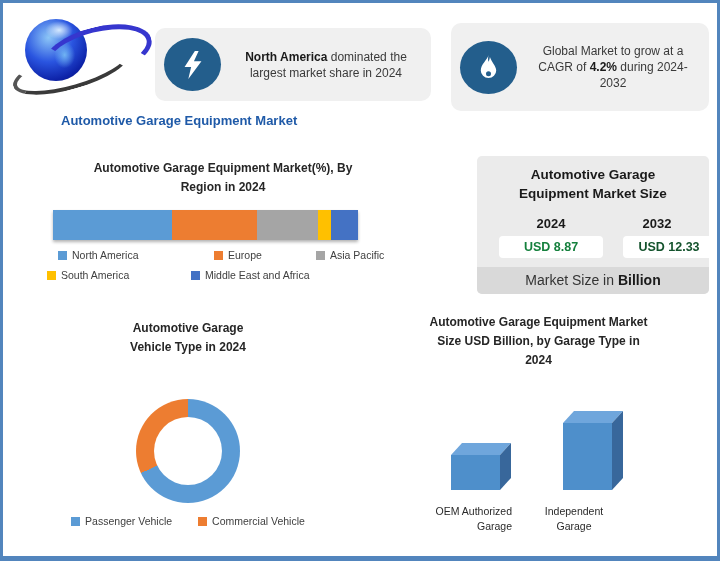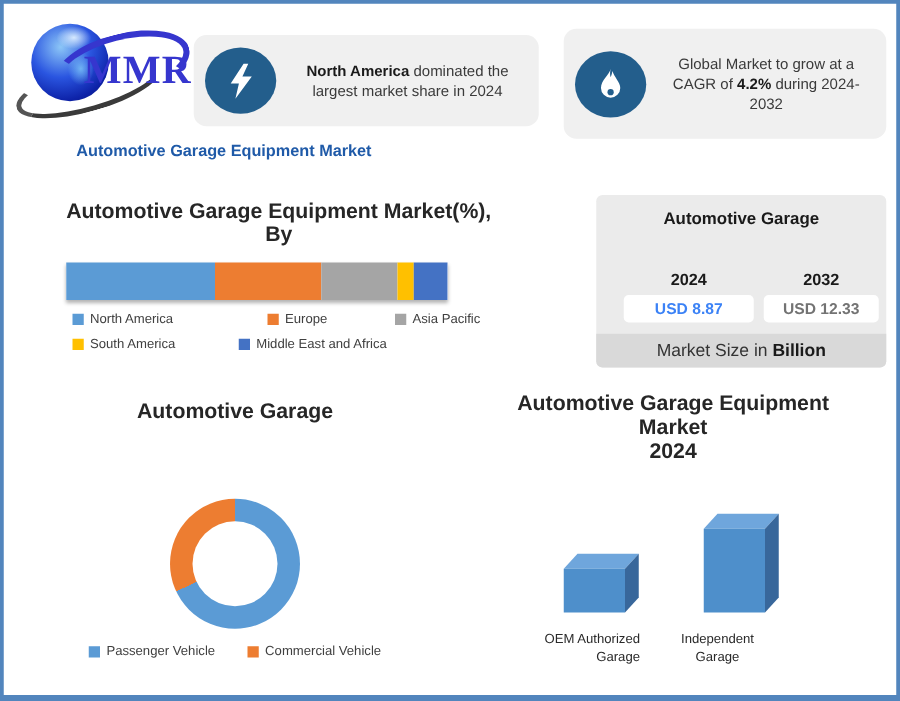--- a/index.html
+++ b/index.html
@@ -25,21 +25,21 @@
   
   .callout{border-radius:10px;display:flex;align-items:center;}
   .callout-1{left:152px;top:25px;width:276px;height:73px;}
   .callout-2{left:448px;top:20px;width:258px;height:88px;justify-content:space-between;}
   .icon-ellipse{width:57px;height:53px;border-radius:50%;flex:none;margin-left:9px;
     display:flex;align-items:center;justify-content:center;}
   .callout-text{flex:1;text-align:center;font-size:12px;line-height:16px;color:#3a3a3a;padding:0 8px;}
   .callout-text b{color:#1a1a1a;}
   
   .page-title{left:58px;top:110px;font-size:13px;font-weight:bold;}
-  .chart-title{font-weight:bold;font-size:17px;line-height:19px;color:#262626;text-align:center;}
+  .chart-title{font-weight:bold;font-size:12px;line-height:19px;color:#262626;text-align:center;}
   .region-title{left:40px;top:156px;width:360px;}
   .donut-title{left:65px;top:316px;width:240px;}
   .b3-title{left:388px;top:310px;width:295px;}
   
   .stacked-bar{left:50px;top:207px;width:305px;height:30px;display:flex;
     box-shadow:0 2px 3px rgba(0,0,0,.3);}
   .stacked-bar div{height:100%;}
   .legend-item{position:absolute;display:flex;align-items:center;font-size:10.5px;color:#404040;white-space:nowrap;}
   .legend-marker{width:9px;height:9px;margin-right:5px;flex:none;}
   
@@ -62,21 +62,20 @@
   .b3-label-1{left:413px;text-align:right;}
   .b3-label-2{left:523px;}
 </style>
 </head>
 <body style="border-color: rgb(82, 133, 189);">
 
 <div class="abs logo">
   <div class="globe"></div>
   <div class="swoosh-dark"></div>
   <div class="swoosh-blue"></div>
-  <div class="logo-text" style="color: rgb(54, 54, 206);">MMR</div>
 </div>
 
 <div class="abs callout callout-1" style="background: rgb(240, 240, 240);">
   <div class="icon-ellipse" style="background: rgb(35, 94, 140);">
     <svg viewBox="0 0 24 32" width="26" height="30" aria-hidden="true">
       <path d="M14 1 L3 18 H10 L7 31 L21 12 H13 L18 1 Z" fill="#ffffff"></path>
     </svg>
   </div>
   <div class="callout-text">
     <b>North America</b><span> dominated the largest market share in 2024</span>
@@ -92,79 +91,83 @@
   </div>
   <div class="callout-text">
     <span>Global Market to grow at a CAGR of </span><b>4.2%</b><span> during 2024-2032</span>
   </div>
 </div>
 
 <div class="abs page-title" style="color: rgb(31, 90, 168);">Automotive Garage Equipment Market</div>
 
 <div class="abs chart-title region-title">
   <div>Automotive Garage Equipment Market(%), By</div>
+  <div>Region in 2024</div>
 </div>
 <div class="abs stacked-bar">
     <div style="width: 39%; background: rgb(91, 155, 213);"></div>
     <div style="width: 28%; background: rgb(237, 125, 49);"></div>
     <div style="width: 20%; background: rgb(165, 165, 165);"></div>
     <div style="width: 4%; background: rgb(255, 192, 0);"></div>
     <div style="width: 9%; background: rgb(68, 114, 196);"></div>
   </div>
 <div class="legend-item" style="left:55px;top:246px;">
   <span class="legend-marker" style="background: rgb(91, 155, 213);"></span>
   <span>North America</span>
 </div>
 <div class="legend-item" style="left:188px;top:246px;margin-left:23px;">
   <span class="legend-marker" style="background: rgb(237, 125, 49);"></span>
   <span>Europe</span>
 </div>
 <div class="legend-item" style="left:313px;top:246px;">
   <span class="legend-marker" style="background: rgb(165, 165, 165);"></span>
   <span>Asia Pacific</span>
 </div>
-<div class="legend-item" style="left:55px;top:266px;justify-content:space-between;">
+<div class="legend-item" style="left:44px;top:266px;justify-content:space-between;">
   <span class="legend-marker" style="background: rgb(255, 192, 0);"></span>
   <span>South America</span>
 </div>
 <div class="legend-item" style="left:188px;top:266px;">
   <span class="legend-marker" style="background: rgb(68, 114, 196);"></span>
   <span>Middle East and Africa</span>
 </div>
 
 <div class="abs ms-box" style="background: rgb(235, 235, 235);">
   <div class="ms-title">
     <div>Automotive Garage</div>
+    <div>Equipment Market Size</div>
   </div>
   <div class="ms-year" style="left:22px;width:104px;">2024</div>
   <div class="ms-year" style="left:134px;width:92px;">2032</div>
-  <div class="ms-chip" style="left: 22px; width: 104px; color: #3b82f6;">USD 8.87</div>
-  <div class="ms-chip" style="left: 134px; width: 92px; color: #737373;">USD 12.33</div>
+  <div class="ms-chip" style="left: 22px; width: 104px; color: #15803d;">USD 8.87</div>
+  <div class="ms-chip" style="left: 146px; width: 92px; color: #14532d;">USD 12.33</div>
   <div class="ms-strip" style="background: rgb(217, 217, 217);">
     <span>Market Size in </span><b>Billion</b>
   </div>
 </div>
 
 <div class="abs chart-title donut-title">
   <div>Automotive Garage</div>
+  <div>Vehicle Type in 2024</div>
 </div>
 <div class="abs donut" style="background: conic-gradient(rgb(91, 155, 213) 0deg, rgb(91, 155, 213) 244.8deg, rgb(237, 125, 49) 244.8deg, rgb(237, 125, 49) 360deg);"></div>
 <div class="abs donut-legend">
   <div class="legend-item">
     <span class="legend-marker" style="background: rgb(91, 155, 213);"></span>
     <span>Passenger Vehicle</span>
   </div>
   <div class="legend-item">
     <span class="legend-marker" style="background: rgb(237, 125, 49);"></span>
     <span>Commercial Vehicle</span>
   </div>
 </div>
 
 <div class="abs chart-title b3-title">
   <div>Automotive Garage Equipment Market</div>
+  <div>Size USD Billion, by Garage Type in</div>
   <div>2024</div>
 </div>
 <svg class="abs b3-svg" width="240" height="104" viewBox="0 0 240 104">
     <polygon points="28,59 39,47 88,47 77,59" fill="#6FA6DC"></polygon>
     <polygon points="77,59 88,47 88,82 77,94" fill="#38679B"></polygon>
     <polygon points="28,59 77,59 77,94 28,94" fill="#4E8FCB"></polygon>
     <polygon points="140,27 151,15 200,15 189,27" fill="#6FA6DC"></polygon>
     <polygon points="189,27 200,15 200,82 189,94" fill="#38679B"></polygon>
     <polygon points="140,27 189,27 189,94 140,94" fill="#4E8FCB"></polygon>
   </svg>

